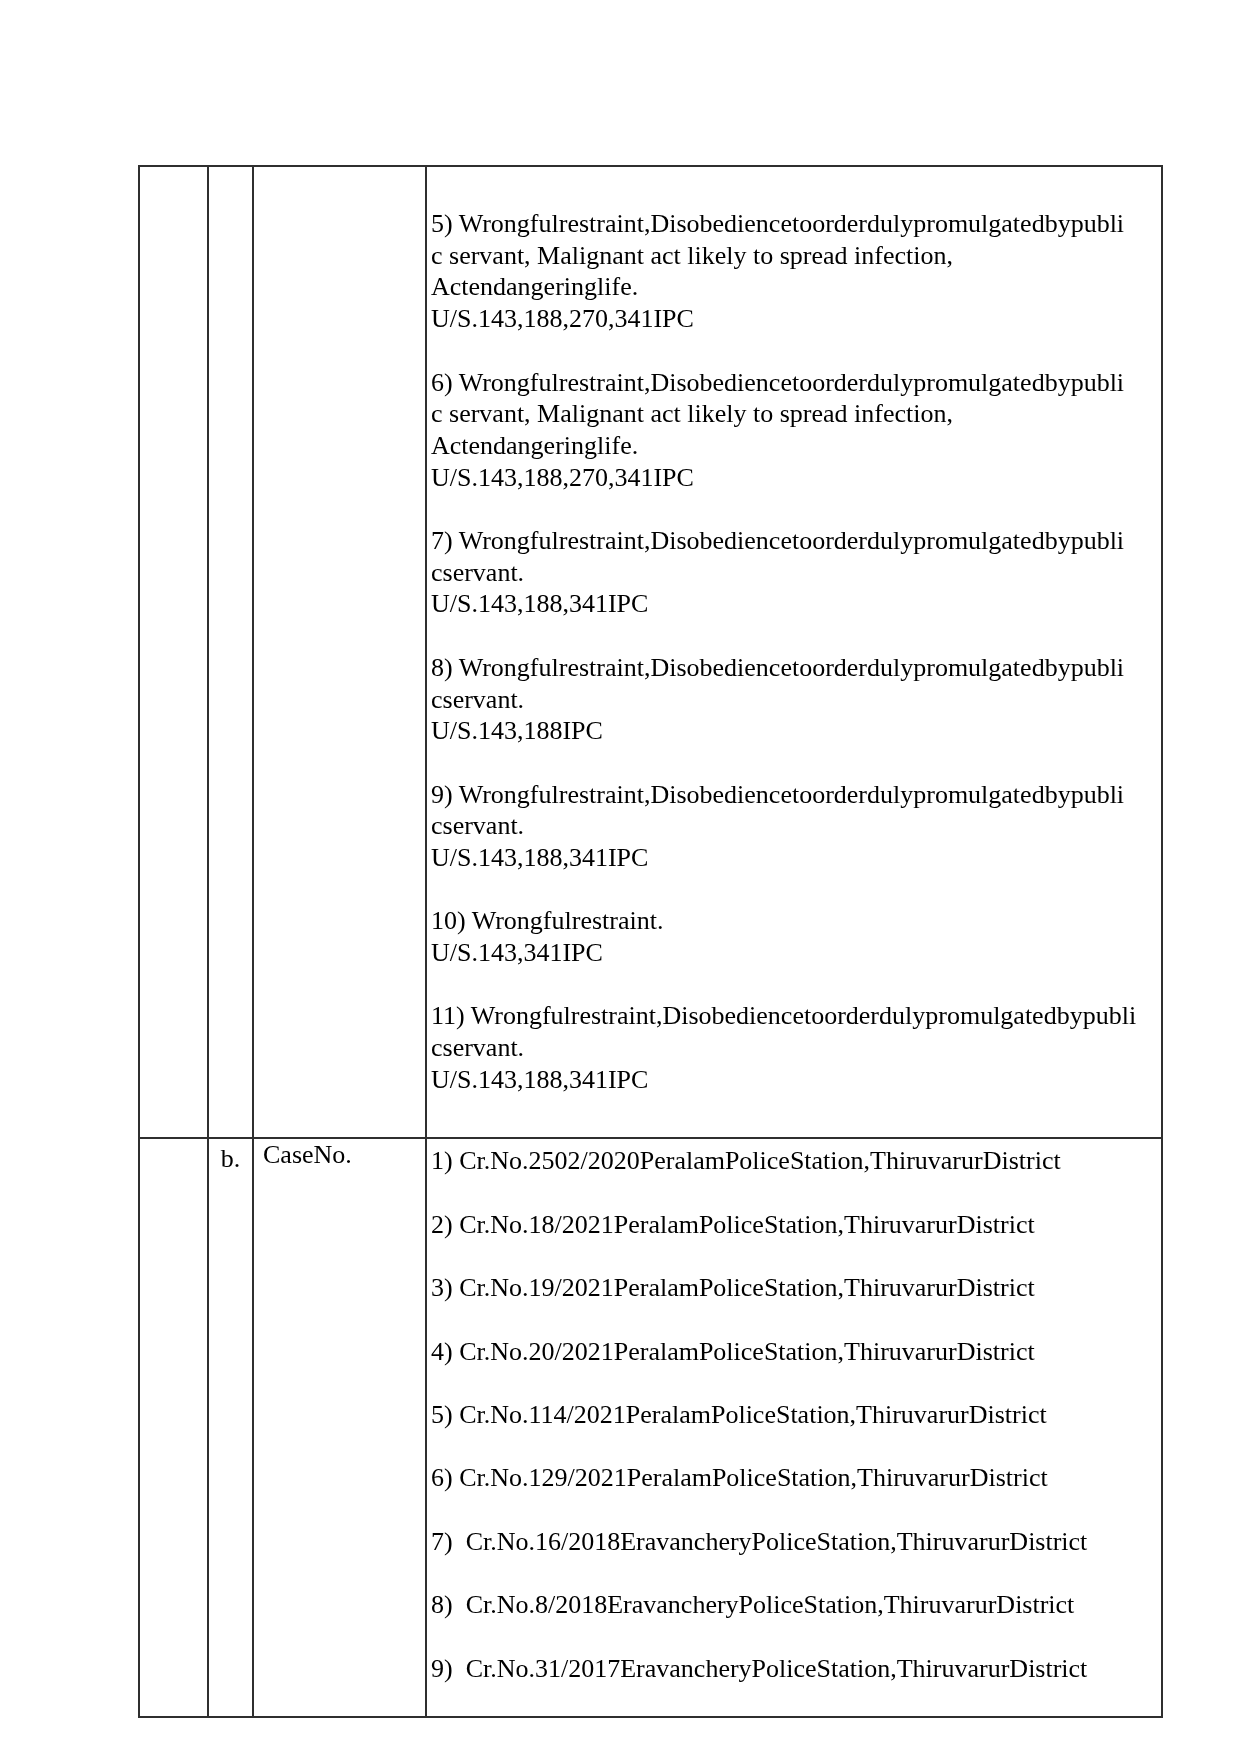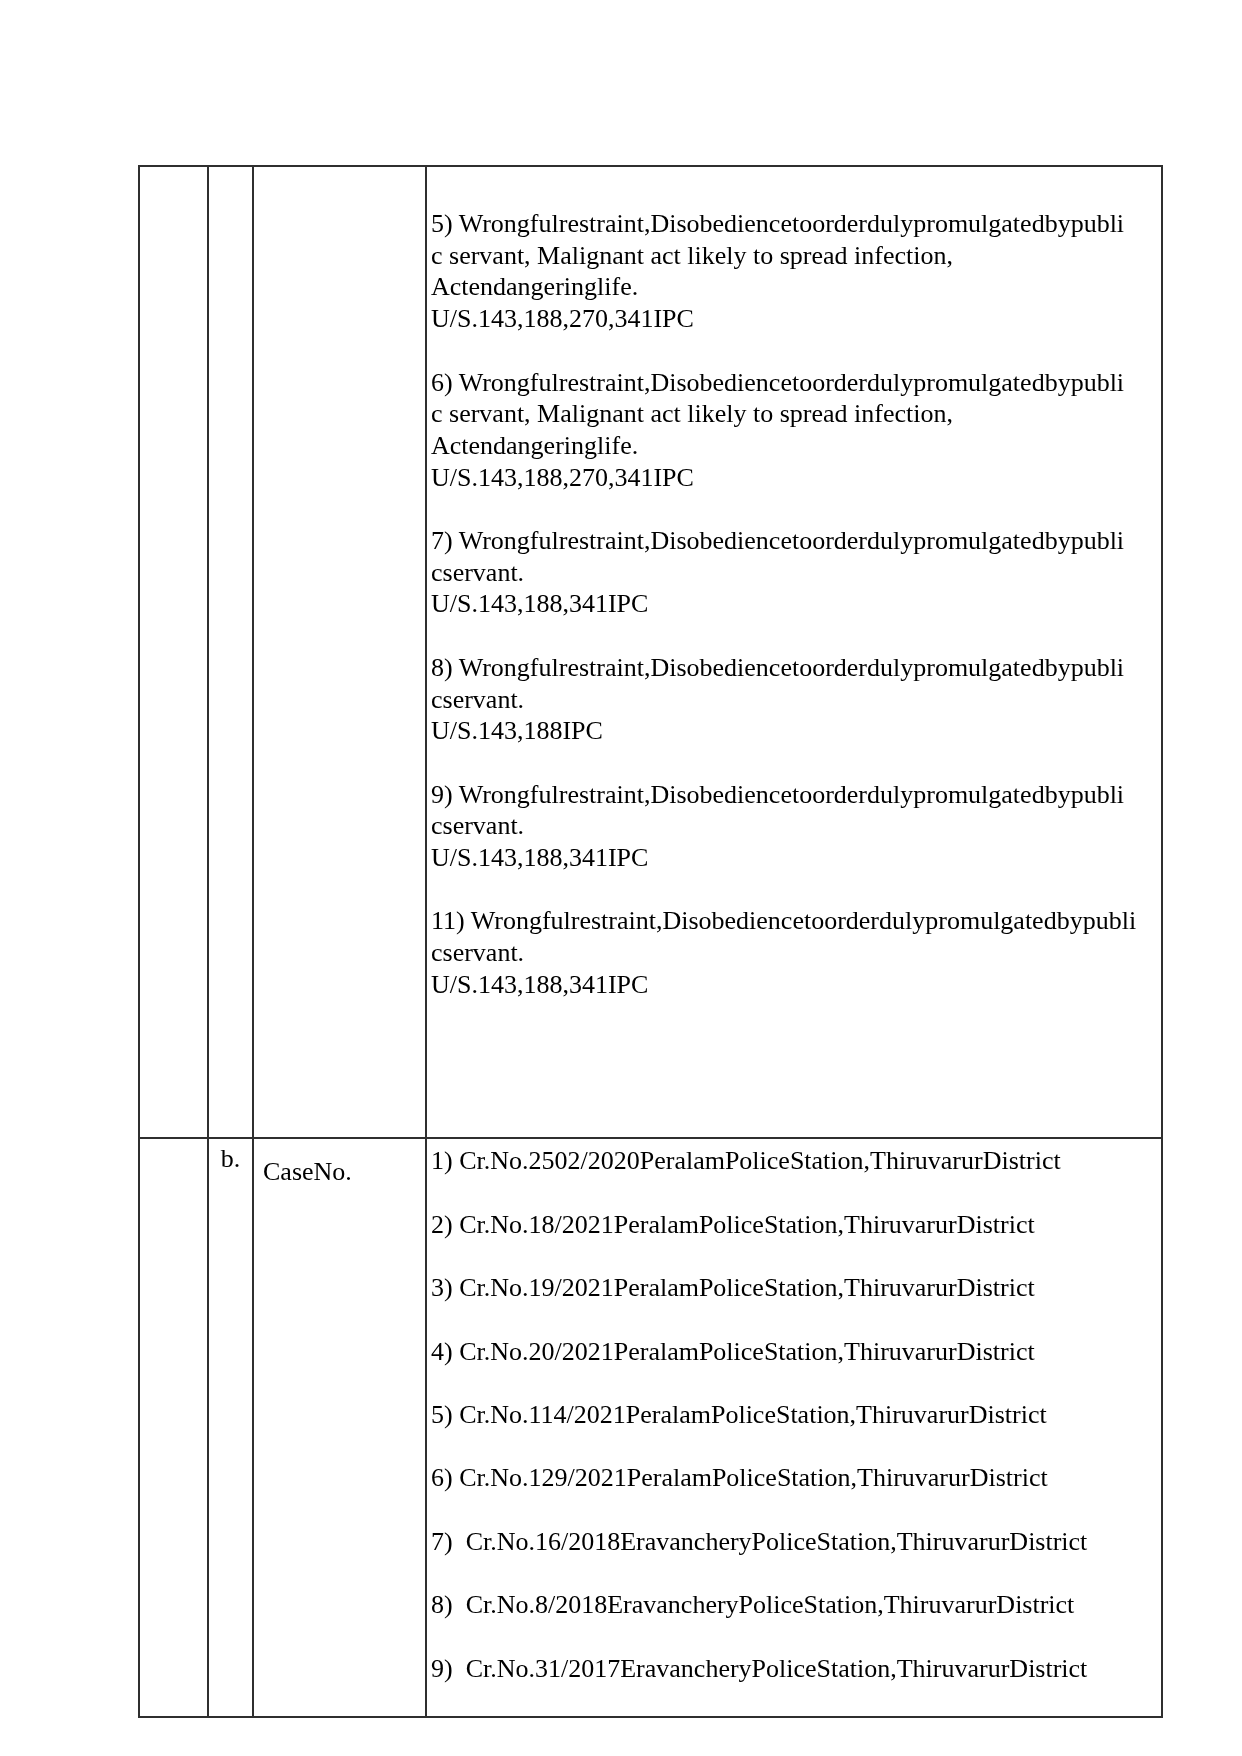--- a/index.html
+++ b/index.html
@@ -66,21 +66,21 @@
     margin: 0 0 31.7px 0;
   }
   .case-line {
     margin: 0 0 31.7px 0;
   }
   .label-cell-b {
     padding-top: 4px;
     text-align: center;
   }
   .label-cell-heading {
-    padding-top: 17px;
+    padding-top: 0;
     padding-left: 9px;
   }
 </style>
 </head>
 <body>
 
 <div class="page">
   <div class="doc-table">
 
     <div class="trow offences">
@@ -92,21 +92,22 @@
 Actendangeringlife.
 U/S.143,188,270,341IPC</div><div class="offence-block">6) Wrongfulrestraint,Disobediencetoorderdulypromulgatedbypubli
 c servant, Malignant act likely to spread infection,
 Actendangeringlife.
 U/S.143,188,270,341IPC</div><div class="offence-block">7) Wrongfulrestraint,Disobediencetoorderdulypromulgatedbypubli
 cservant.
 U/S.143,188,341IPC</div><div class="offence-block">8) Wrongfulrestraint,Disobediencetoorderdulypromulgatedbypubli
 cservant.
 U/S.143,188IPC</div><div class="offence-block">9) Wrongfulrestraint,Disobediencetoorderdulypromulgatedbypubli
 cservant.
-U/S.143,188,341IPC</div><div class="offence-block">11) Wrongfulrestraint,Disobediencetoorderdulypromulgatedbypubli
+U/S.143,188,341IPC</div><div class="offence-block">10) Wrongfulrestraint.
+U/S.143,341IPC</div><div class="offence-block">11) Wrongfulrestraint,Disobediencetoorderdulypromulgatedbypubli
 cservant.
 U/S.143,188,341IPC</div></div>
     </div>
 
     <div class="trow cases">
       <div class="cell c1"></div>
       <div class="cell c2 label-cell-b txt">b.</div>
       <div class="cell c3 label-cell-heading txt">CaseNo.</div>
       <div class="cell c4 case-content txt" id="cases-list"><div class="case-line">1) Cr.No.2502/2020PeralamPoliceStation,ThiruvarurDistrict</div><div class="case-line">2) Cr.No.18/2021PeralamPoliceStation,ThiruvarurDistrict</div><div class="case-line">3) Cr.No.19/2021PeralamPoliceStation,ThiruvarurDistrict</div><div class="case-line">4) Cr.No.20/2021PeralamPoliceStation,ThiruvarurDistrict</div><div class="case-line">5) Cr.No.114/2021PeralamPoliceStation,ThiruvarurDistrict</div><div class="case-line">6) Cr.No.129/2021PeralamPoliceStation,ThiruvarurDistrict</div><div class="case-line">7)  Cr.No.16/2018EravancheryPoliceStation,ThiruvarurDistrict</div><div class="case-line">8)  Cr.No.8/2018EravancheryPoliceStation,ThiruvarurDistrict</div><div class="case-line">9)  Cr.No.31/2017EravancheryPoliceStation,ThiruvarurDistrict</div></div>
     </div>

